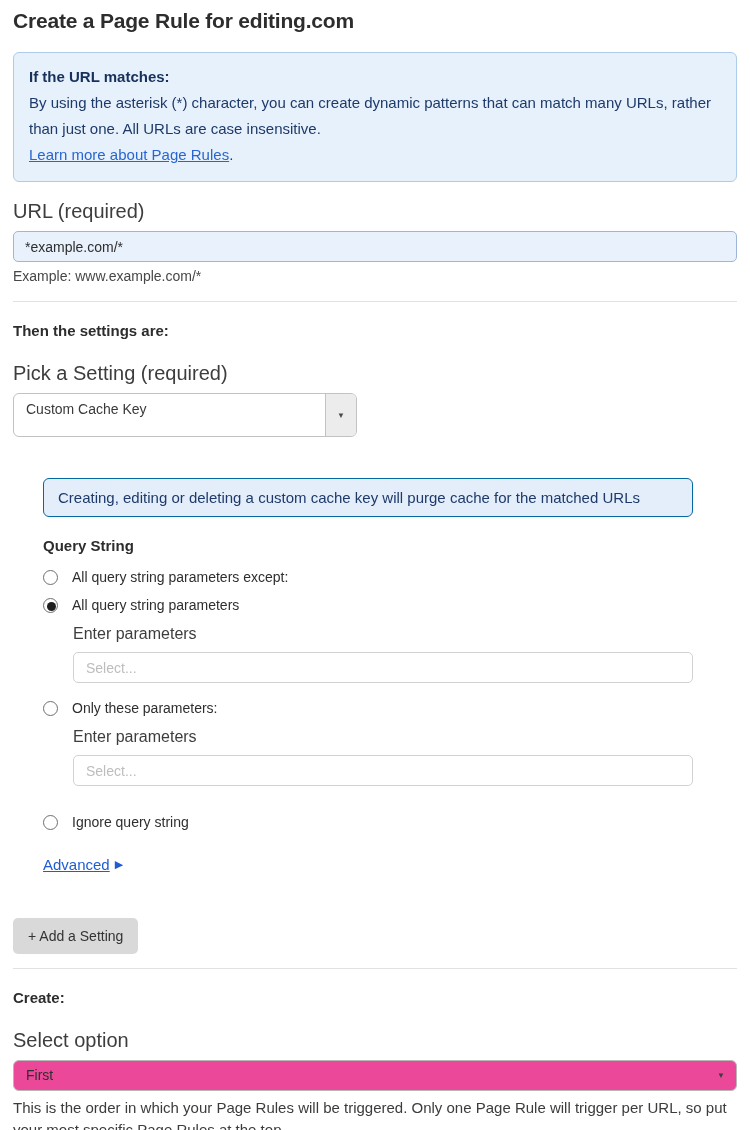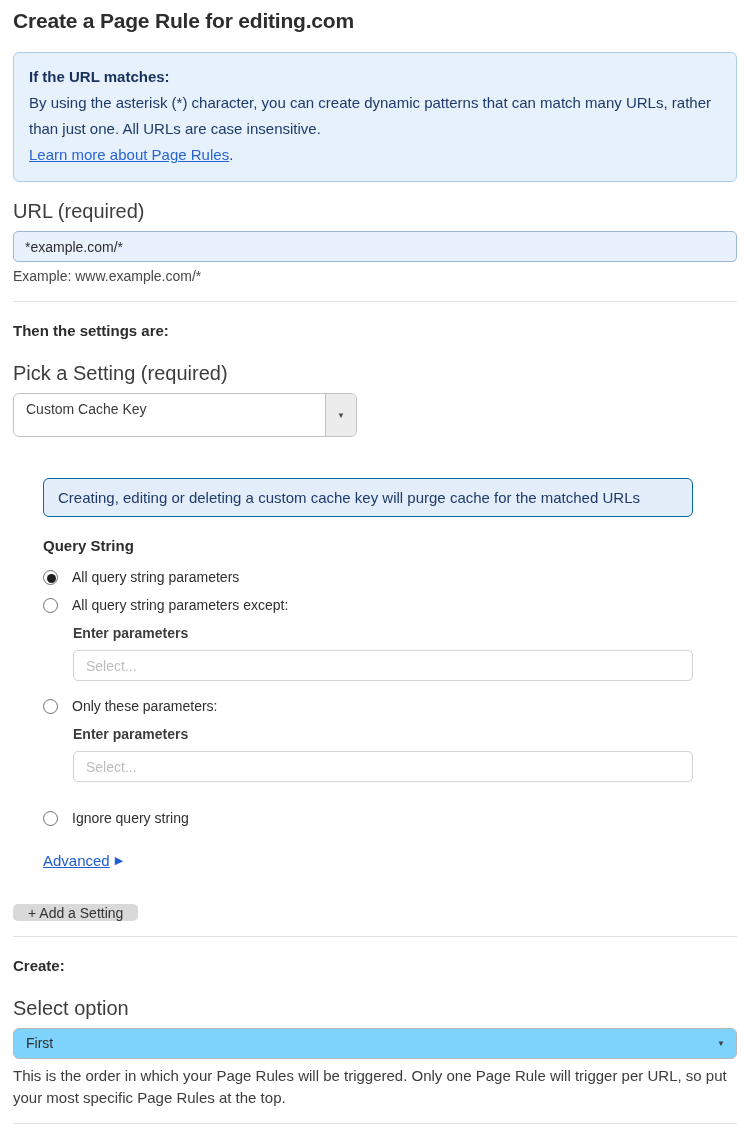--- a/index.html
+++ b/index.html
@@ -138,21 +138,21 @@
   .radio-circle.checked::after {
     content: "";
     position: absolute;
     left: 3px; top: 3px;
     width: 9px; height: 9px;
     border-radius: 50%;
     background: #1f1f1f;
   }
   .radio-label { font-size: 14px; color: #2e2e2e; }
   .param-block { margin-left: 30px; margin-top: 10px; margin-bottom: 16px; }
-  .param-label { font-size: 14px; color: #3d3d3d; margin-bottom: 9px; font-weight: bold; }
+  .param-label { font-size: 16px; color: #3d3d3d; margin-bottom: 9px; }
   .param-input {
     width: 620px;
     height: 31px;
     border: 1px solid #d2d2d2;
     border-radius: 5px;
     padding: 0 12px;
     font-size: 14px;
     color: #2e2e2e;
     font-family: "Liberation Sans", sans-serif;
     outline: none;
@@ -164,40 +164,40 @@
     align-items: center;
     margin-top: 14px;
     cursor: pointer;
     color: #1f5cd3;
     font-size: 15px;
   }
   .advanced-link .adv-text { text-decoration: underline; }
   .advanced-link .adv-arrow { font-size: 11px; margin-left: 5px; }
 
   .add-setting-btn {
-    margin-top: 34px;
+    margin-top: 44px;
     background: #d9d9d9;
     border: none;
     border-radius: 5px;
-    height: 17px;
+    height: 36px;
     padding: 0 15px;
     font-size: 14px;
     color: #333333;
     font-family: "Liberation Sans", sans-serif;
     cursor: pointer;
   }
 
   
   .order-select-wrap {
     position: relative;
     width: 100%;
     height: 31px;
     border: 1px solid #b8b8b8;
     border-radius: 6px;
-    background: #7dd3fc;
+    background: #ec4899;
     cursor: pointer;
   }
   .order-select-value {
     font-size: 14px;
     color: #2e2e2e;
     line-height: 29px;
     padding: 0 12px;
   }
   .order-select-arrow {
     position: absolute;
@@ -266,27 +266,27 @@
       </div>
     </div>
   </div>
 
   <div class="notice">Creating, editing or deleting a custom cache key will purge cache for the matched URLs</div>
 
   <div class="query-section">
     <div class="qs-heading">Query String</div>
 
     <div class="radio-row">
+      <span class="radio-circle"></span>
+      <span class="radio-label">All query string parameters except:</span>
+    </div>
+
+    <div class="radio-row">
       <span class="radio-circle checked"></span>
       <span class="radio-label">All query string parameters</span>
-    </div>
-
-    <div class="radio-row">
-      <span class="radio-circle"></span>
-      <span class="radio-label">All query string parameters except:</span>
     </div>
     <div class="param-block">
       <div class="param-label">Enter parameters</div>
       <input class="param-input" type="text" placeholder="Select..." style="">
     </div>
 
     <div class="radio-row" style="margin-top:17px;">
       <span class="radio-circle"></span>
       <span class="radio-label">Only these parameters:</span>
     </div>

